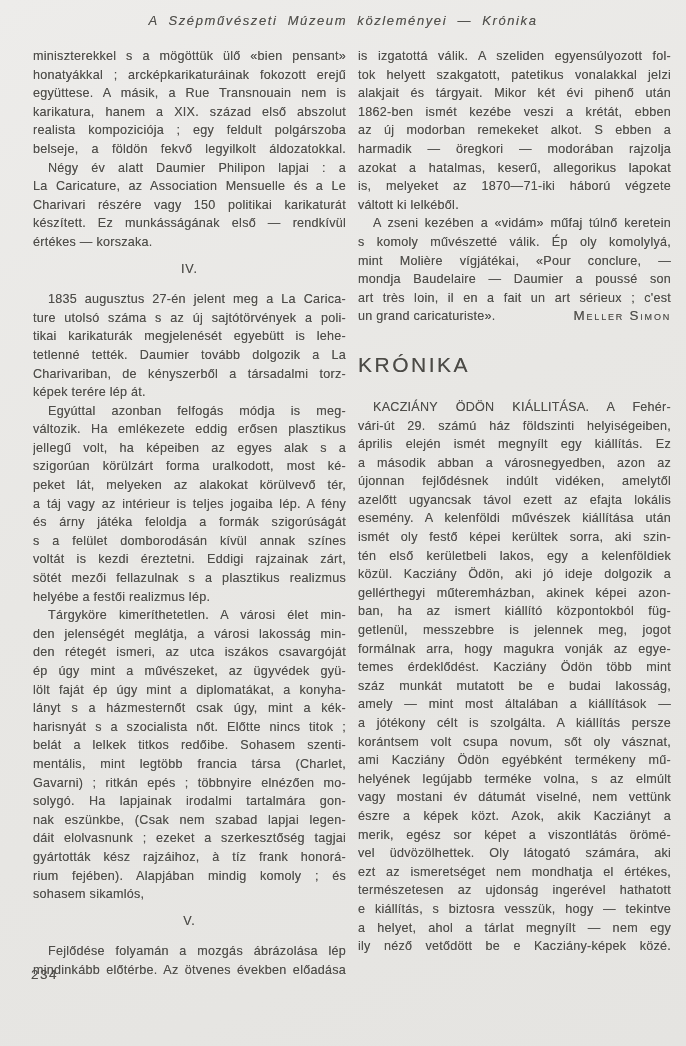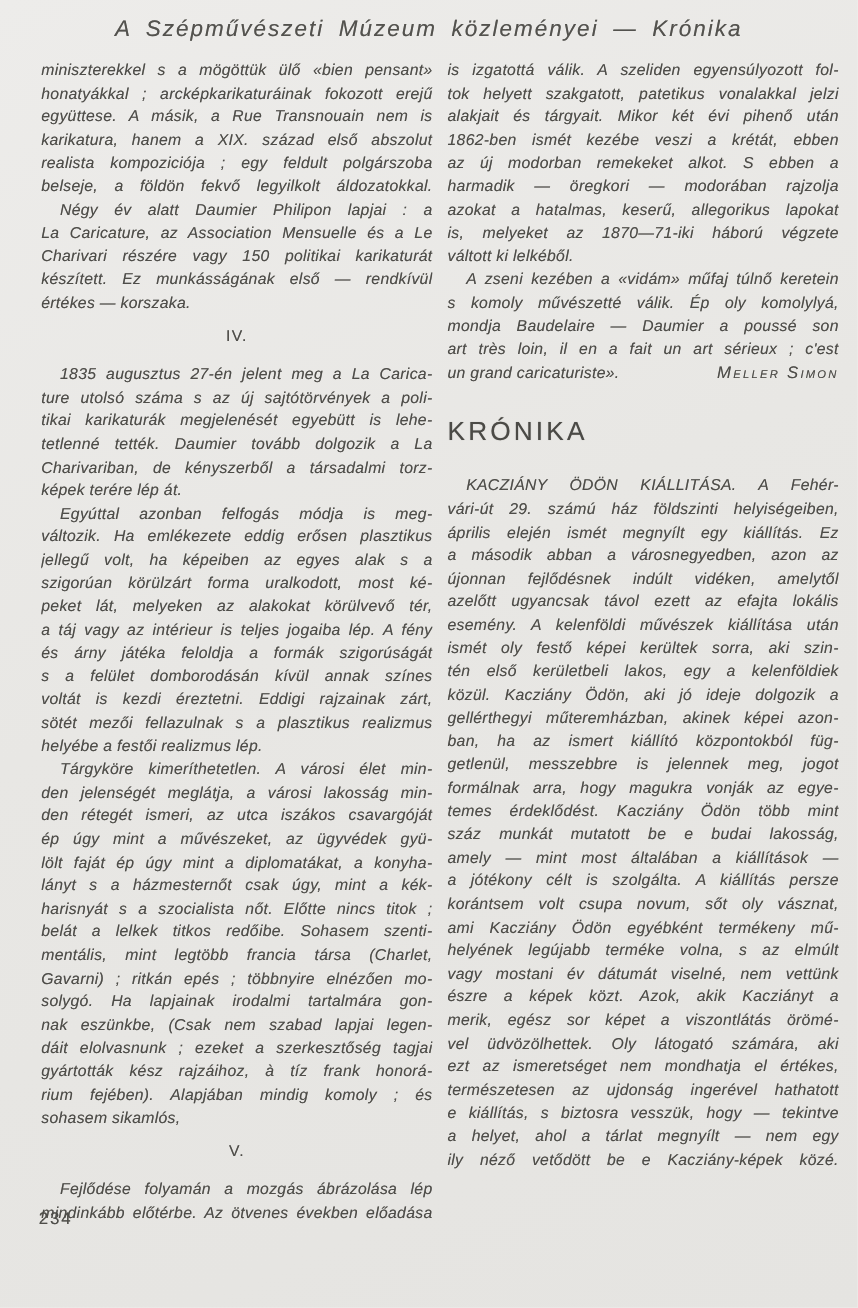--- a/index.html
+++ b/index.html
@@ -13,38 +13,38 @@
     color: var(--ink, #4e4d49);
     overflow: hidden;
   }
   .running-header {
     position: absolute;
     top: 13px;
     left: 0;
     width: 100%;
     text-align: center;
     font-style: italic;
-    font-size: 18px;
+    font-size: 13px;
     letter-spacing: 1.6px;
     word-spacing: 5px;
     color: #53524e;
     text-shadow: 0 0 0.5px rgba(80,79,75,0.55);
   }
   .col {
     position: absolute;
     top: 47px;
     width: 313px;
     font-size: 12.6px;
     line-height: 18.6px;
     letter-spacing: 0.25px;
     text-shadow: 0 0 0.5px rgba(78,77,73,0.55);
   }
   .col-left  { left: 33px; }
   .col-right { left: 358px; }
-  .para { margin: 0; font-style: italic; }
+  .para { margin: 0; }
   .line {
     text-align: justify;
     text-align-last: justify;
     height: 18.6px;
     overflow: hidden;
     white-space: nowrap;
   }
   .line.lastline { text-align-last: left; }
   .para.indent .line:first-child { text-indent: 15px; }
   .section-heading {
@@ -157,20 +157,21 @@
         <div class="line">1862-ben ismét kezébe veszi a krétát, ebben</div>
         <div class="line">az új modorban remekeket alkot. S ebben a</div>
         <div class="line">harmadik — öregkori — modorában rajzolja</div>
         <div class="line">azokat a hatalmas, keserű, allegorikus lapokat</div>
         <div class="line">is, melyeket az 1870—71-iki háború végzete</div>
         <div class="line lastline">váltott ki lelkéből.</div>
       </div>
       <div class="para indent">
         <div class="line">A zseni kezében a «vidám» műfaj túlnő keretein</div>
         <div class="line">s komoly művészetté válik. Ép oly komolylyá,</div>
+        <div class="line">mint Molière vígjátékai, «Pour conclure, —</div>
         <div class="line">mondja Baudelaire — Daumier a poussé son</div>
         <div class="line">art très loin, il en a fait un art sérieux ; c'est</div>
         <div class="sig-line">
           <span>un grand caricaturiste».</span>
           <span class="signature">Meller Simon</span>
         </div>
       </div>
       <div class="chapter-heading">KRÓNIKA</div>
       <div class="para indent">
         <div class="line">KACZIÁNY ÖDÖN KIÁLLITÁSA. A Fehér-</div>

